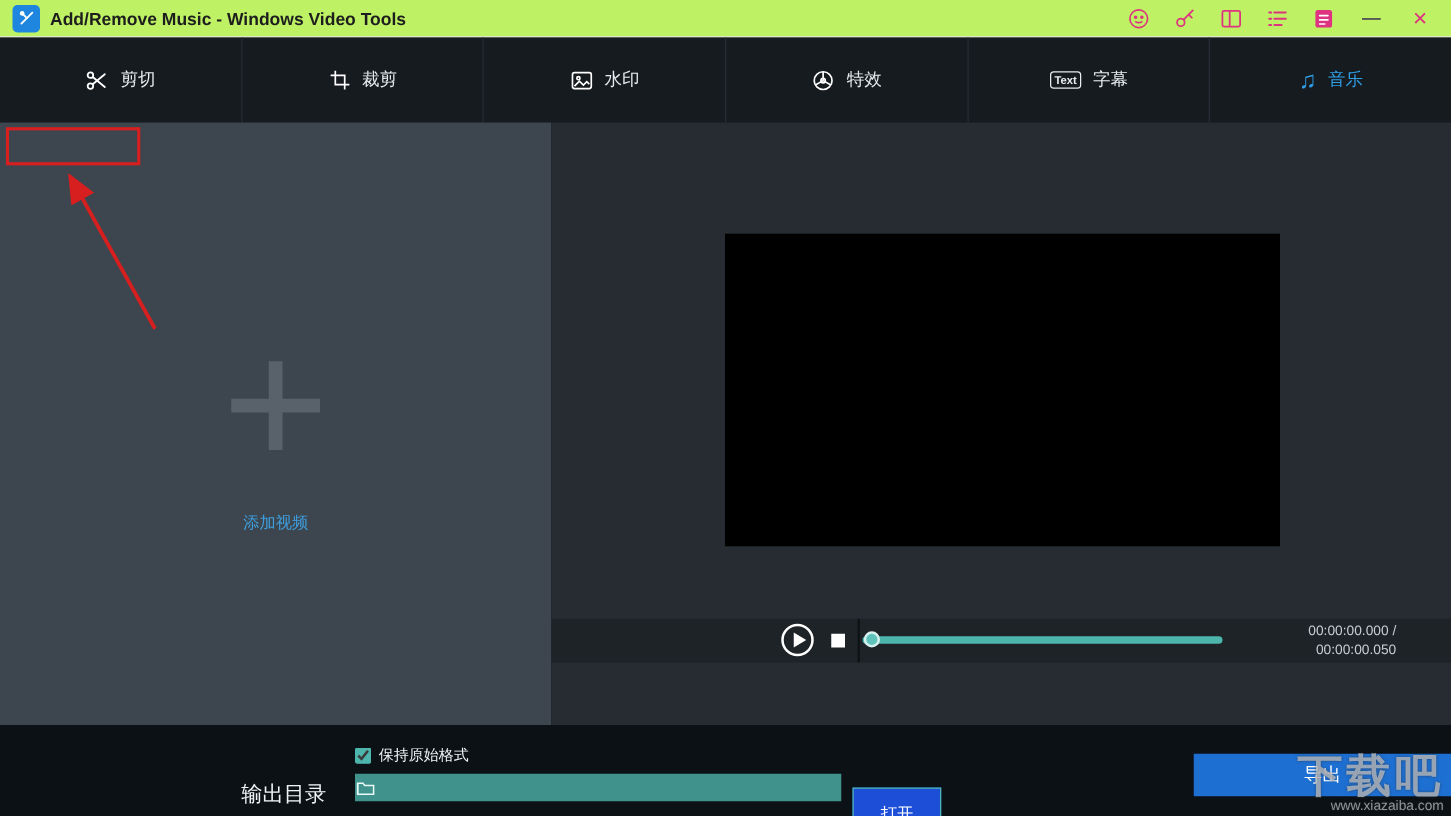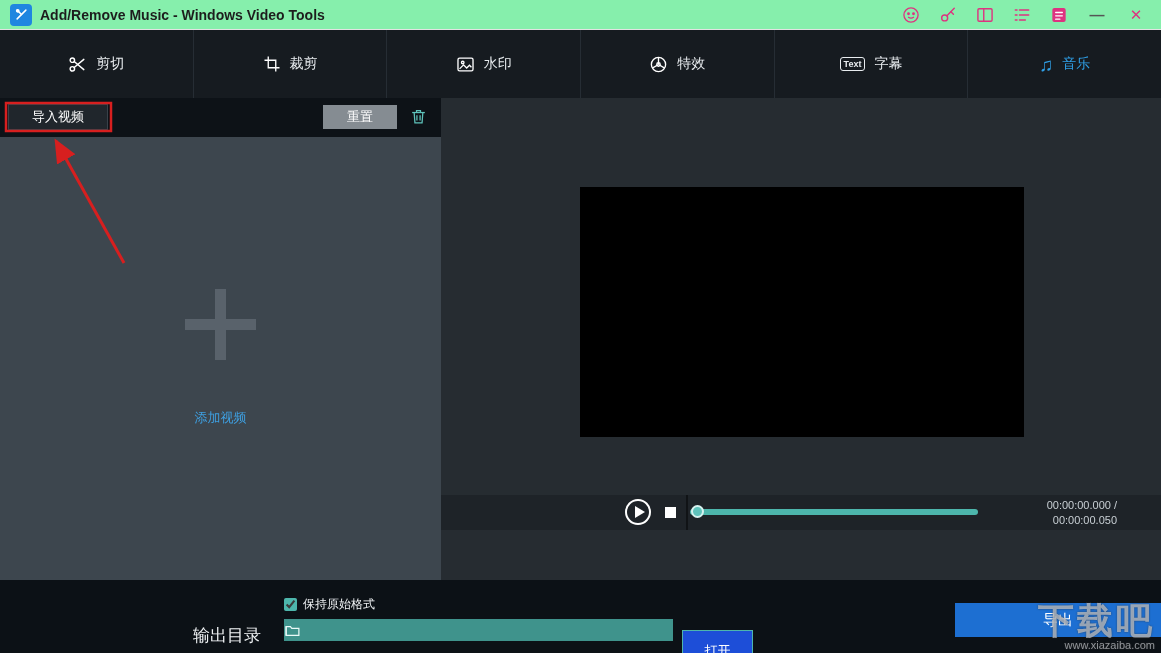--- a/index.html
+++ b/index.html
@@ -1,20 +1,20 @@
 <!DOCTYPE html>
 <html><head>
 <meta charset="utf-8">
 <style>
   * { margin:0; padding:0; box-sizing:border-box; }
   body { font-family:"Liberation Sans","DejaVu Sans",sans-serif; background:#333; }
   .window { position:relative; width:1161px; height:653px; overflow:hidden; background:#0d1217; }
 
   
-  .titlebar { position:absolute; top:0; left:0; width:100%; height:30px; background:#86efac;
+  .titlebar { position:absolute; top:0; left:0; width:100%; height:30px; background:#bef264;
               border-bottom:1px solid #e3e3e3; display:flex; align-items:center; padding:0 10px; }
   .app-logo { width:22px; height:22px; border-radius:4px; background:#1f86e0; display:flex;
               align-items:center; justify-content:center; margin-right:8px; flex:0 0 auto; }
   .title-text { font-size:14px; color:#1d1d1d; font-weight:bold; }
   .titlebar-right { margin-left:auto; display:flex; align-items:center; gap:17px; padding-right:4px; }
   .tb-icon { width:20px; height:20px; display:flex; align-items:center; justify-content:center; cursor:pointer; }
   .win-btn { font-size:15px; width:22px; text-align:center; cursor:pointer; }
   .min-btn { color:#555; font-weight:bold; }
   .close-btn { color:#de3380; font-weight:bold; }
 
@@ -222,35 +222,20 @@
       </span>
       <span>字幕</span>
     </div>
     <div class="tab active">
       <span class="icn music-glyph">♫</span>
       <span>音乐</span>
     </div>
   </div>
 
   <div class="left-panel">
-    <div class="left-header">
-      <button class="import-btn">导入视频</button>
-      <button class="reset-btn">重置</button>
-      <span class="trash-btn">
-        <svg viewBox="0 0 24 24" width="19" height="19">
-            <g fill="none" stroke="#5fc3bc" stroke-width="1.6">
-              <path d="M4 7 h16"></path>
-              <path d="M9.5 7 V4.5 h5 V7"></path>
-              <path d="M6.5 7 l1 13 h9 l1 -13"></path>
-              <path d="M10 10.5 v6.5"></path>
-              <path d="M14 10.5 v6.5"></path>
-            </g>
-          </svg>
-      </span>
-    </div>
     <div class="add-video-zone">
       <div class="plus-icon"></div>
       <div class="add-video-label">添加视频</div>
     </div>
   </div>
 
   <div class="right-panel">
     <div class="video-area"></div>
     <div class="controls-strip">
       <div class="play-btn"></div>

